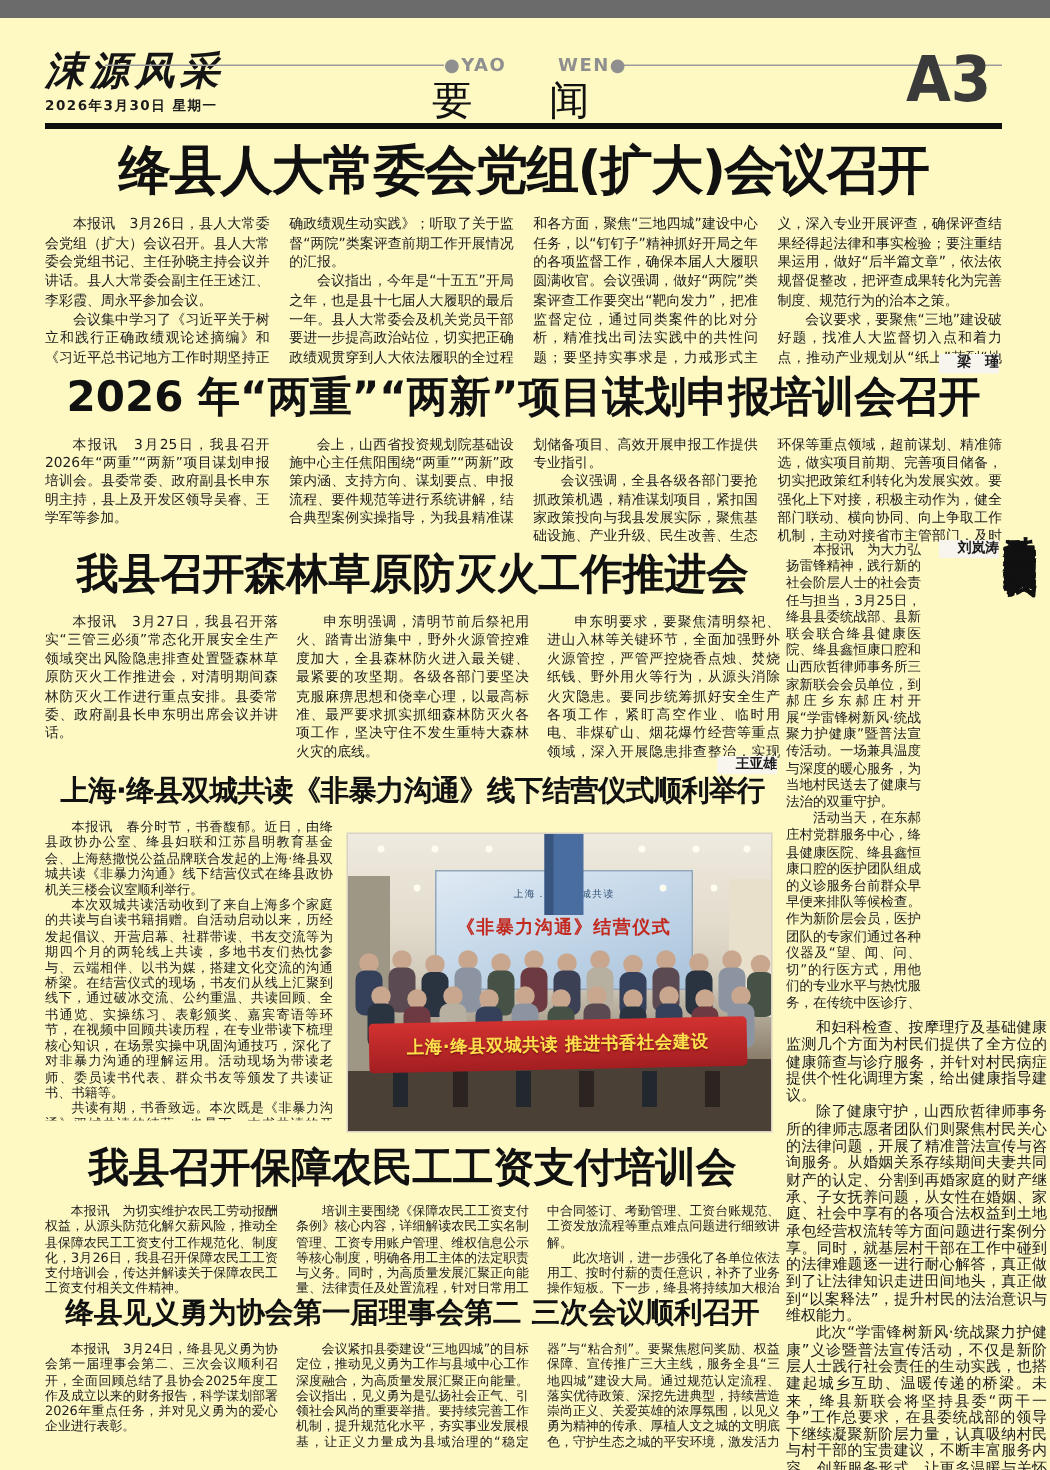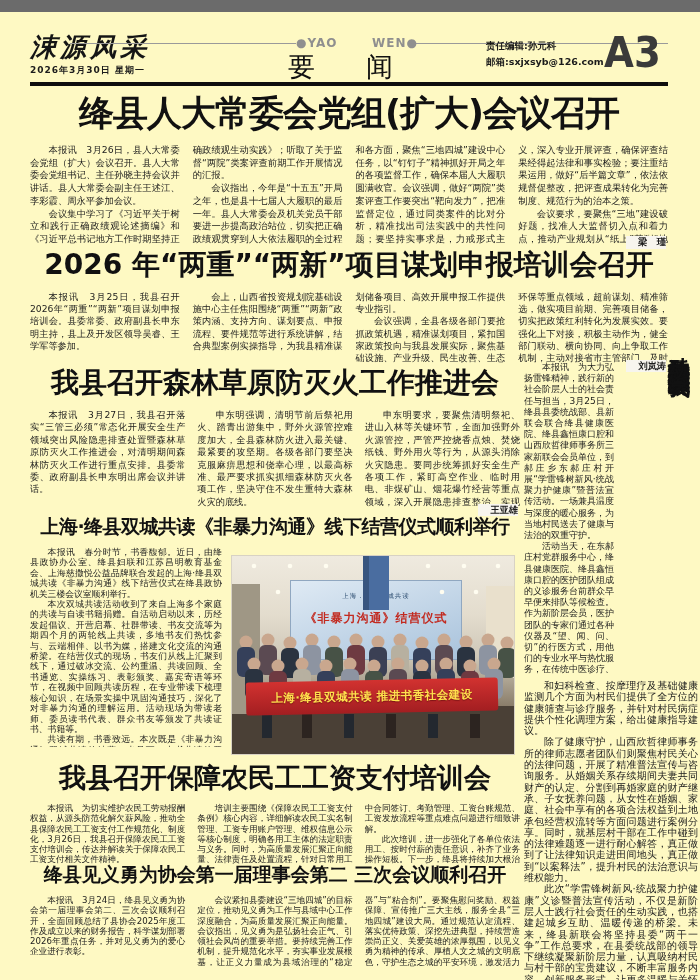--- a/index.html
+++ b/index.html
@@ -68,24 +68,20 @@
 
   <div class="hline" style="left:70px;top:31px;width:226px;"></div>
   <div class="hline" style="left:416px;top:31px;width:252px;"></div>
 
   <div class="pinyin">
     <span>●YAO</span>
     <span>WEN●</span>
   </div>
   <div class="section-title">要　闻</div>
 
-  <div class="editor-block">
-    <div>责任编辑:孙元科</div>
-    <div>邮箱:sxjxsyb@126.com</div>
-  </div>
   <div class="page-no">A3</div>
   <div class="thick-rule"></div>
 
   <section class="art" style="top:78px;width:638px;">
     <h2 class="t-red" style="font-size:35px;letter-spacing:-1px;">绛县人大常委会党组(扩大)会议召开</h2>
     <div class="bodywrap" style="height:104px;">
       <div class="body cols4 fz1">
         <p>本报讯　3月26日，县人大常委会党组（扩大）会议召开。县人大常委会党组书记、主任孙晓主持会议并讲话。县人大常委会副主任王述江、李彩霞、周永平参加会议。</p>
         <p>会议集中学习了《习近平关于树立和践行正确政绩观论述摘编》和《习近平总书记地方工作时期坚持正确政绩观生动实践》；听取了关于监督“两院”类案评查前期工作开展情况的汇报。</p>
         <p>会议指出，今年是“十五五”开局之年，也是县十七届人大履职的最后一年。县人大常委会及机关党员干部要进一步提高政治站位，切实把正确政绩观贯穿到人大依法履职的全过程和各方面，聚焦“三地四城”建设中心任务，以“钉钉子”精神抓好开局之年的各项监督工作，确保本届人大履职圆满收官。会议强调，做好“两院”类案评查工作要突出“靶向发力”，把准监督定位，通过同类案件的比对分析，精准找出司法实践中的共性问题；要坚持实事求是，力戒形式主义，深入专业开展评查，确保评查结果经得起法律和事实检验；要注重结果运用，做好“后半篇文章”，依法依规督促整改，把评查成果转化为完善制度、规范行为的治本之策。</p>

